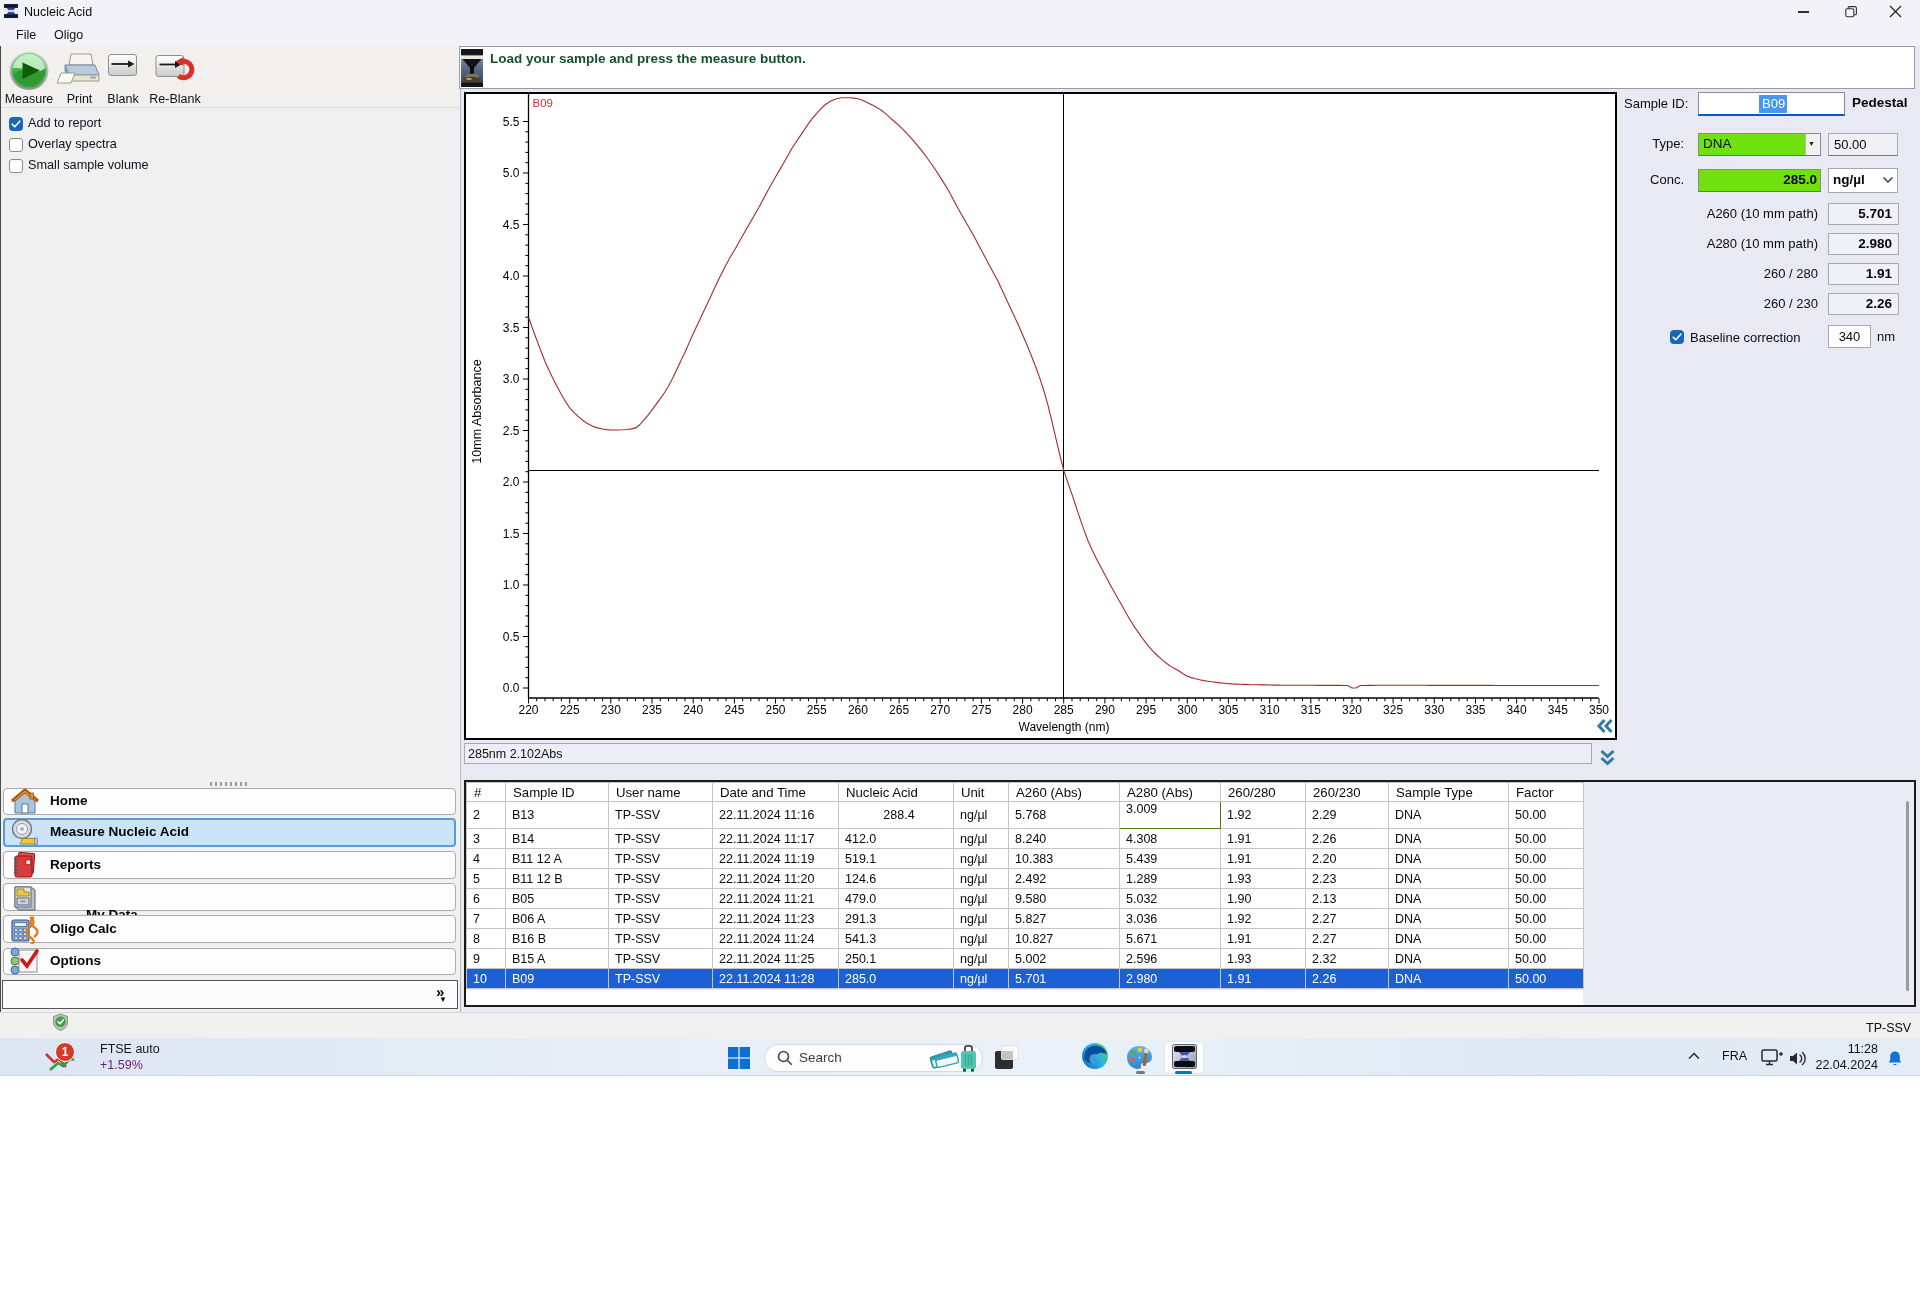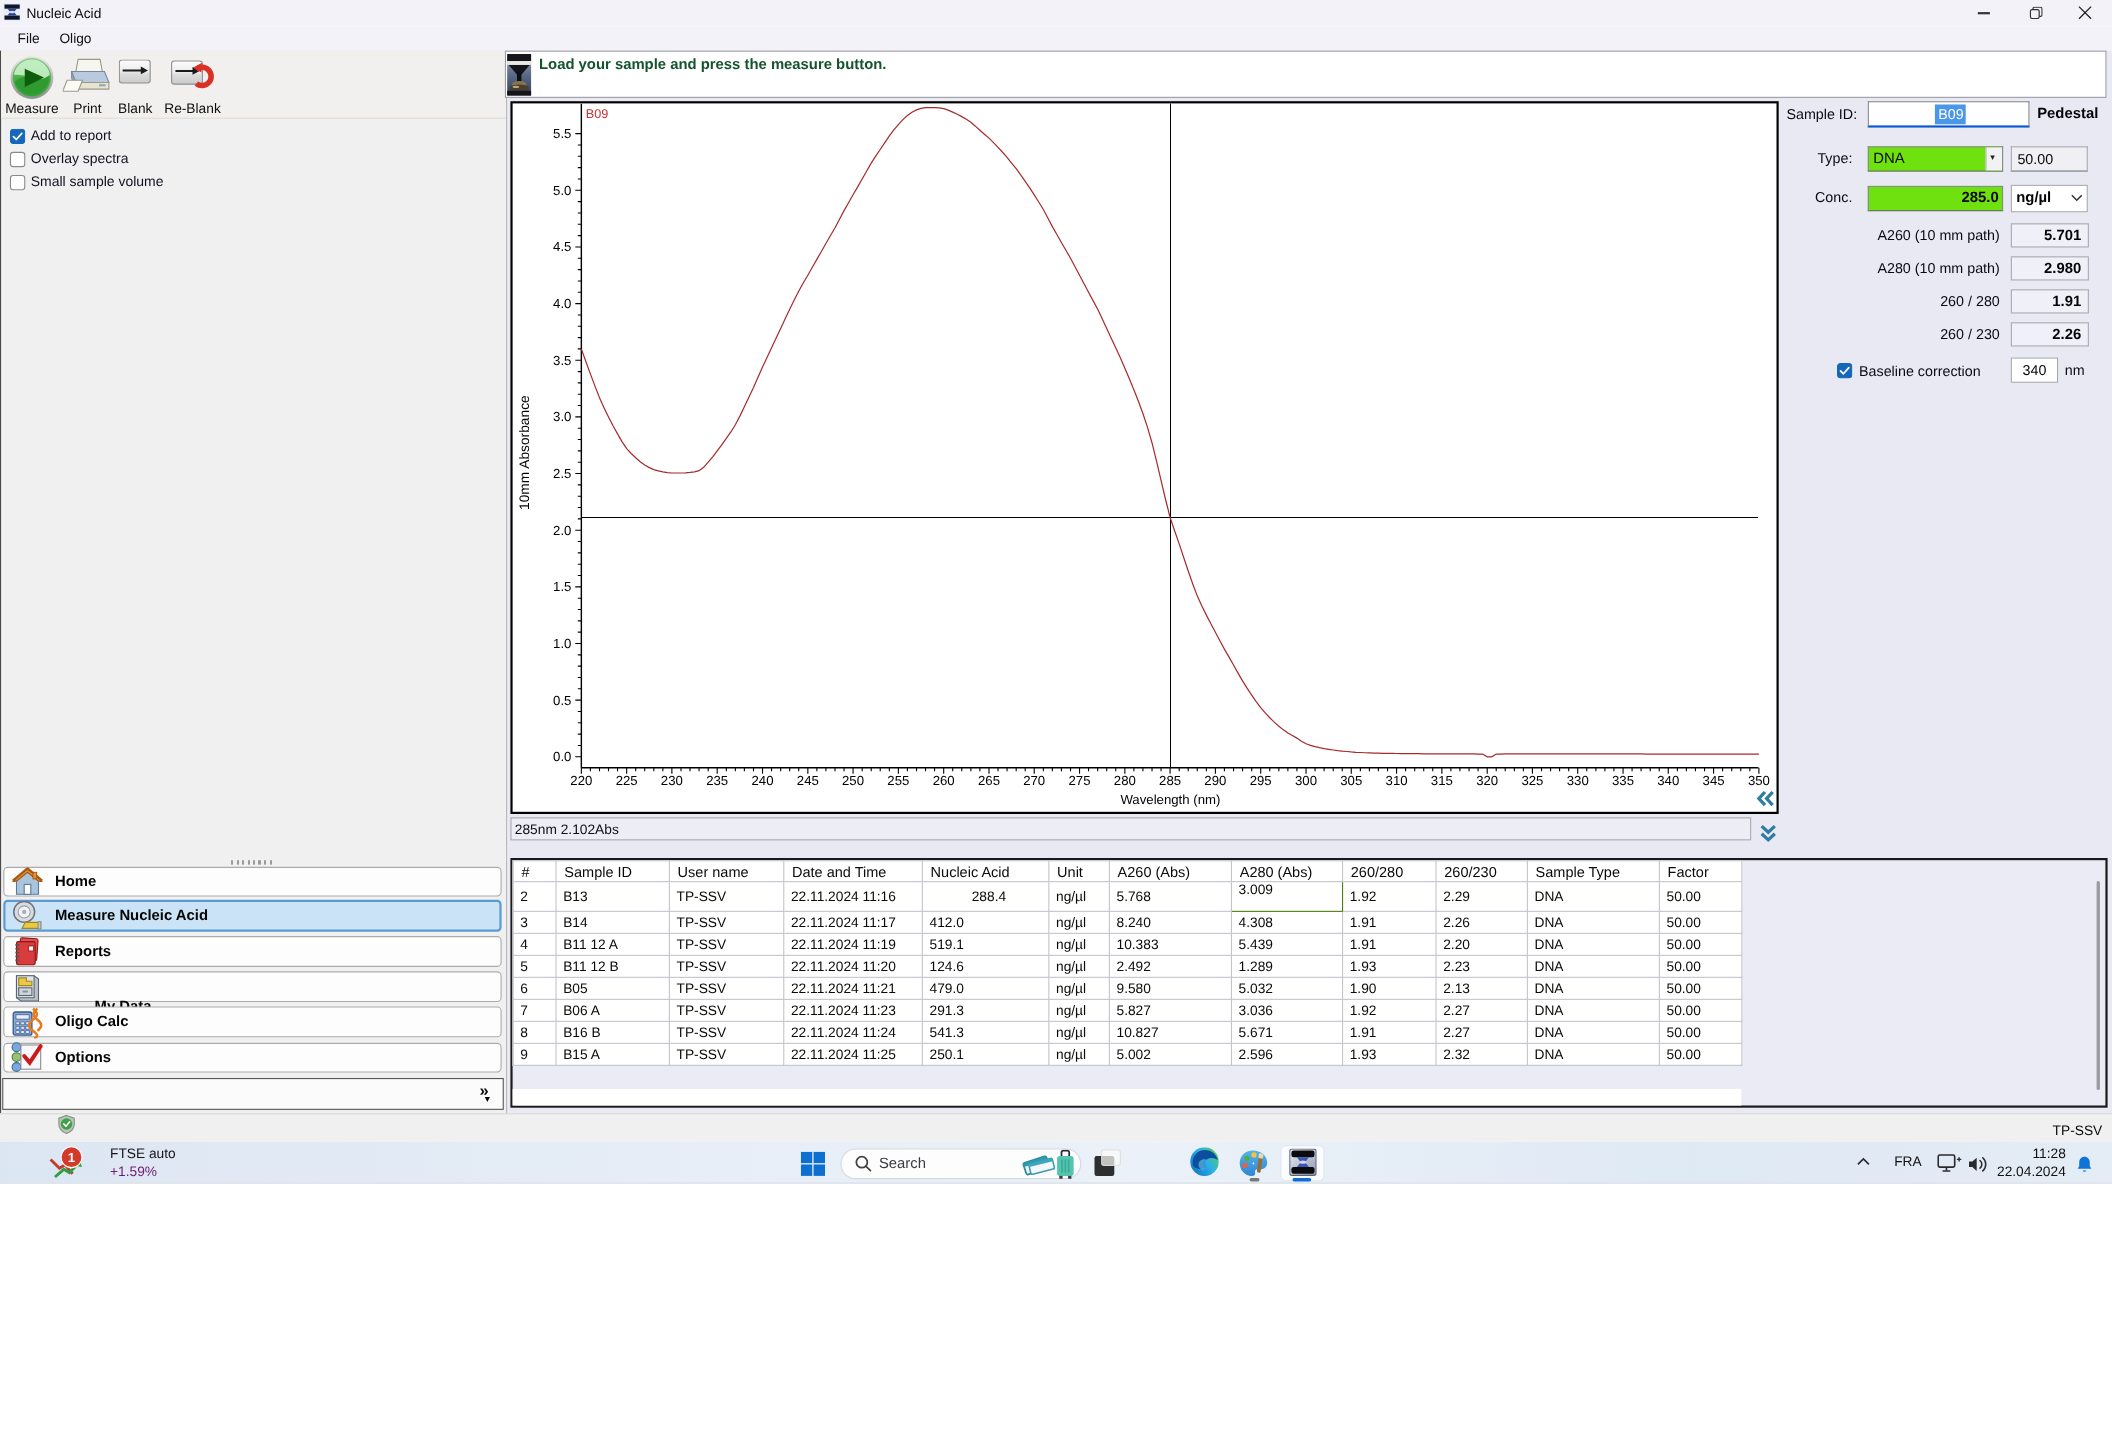--- a/index.html
+++ b/index.html
@@ -615,20 +615,34 @@
         <td style="border:1px solid #c4c4cc;padding:0 0 0 6px;overflow:hidden;">22.11.2024 11:25</td>
         <td style="border:1px solid #c4c4cc;padding:0 0 0 6px;overflow:hidden;">250.1</td>
         <td style="border:1px solid #c4c4cc;padding:0 0 0 6px;overflow:hidden;">ng/µl</td>
         <td style="border:1px solid #c4c4cc;padding:0 0 0 6px;overflow:hidden;">5.002</td>
         <td style="border:1px solid #c4c4cc;padding:0 0 0 6px;overflow:hidden;">2.596</td>
         <td style="border:1px solid #c4c4cc;padding:0 0 0 6px;overflow:hidden;">1.93</td>
         <td style="border:1px solid #c4c4cc;padding:0 0 0 6px;overflow:hidden;">2.32</td>
         <td style="border:1px solid #c4c4cc;padding:0 0 0 6px;overflow:hidden;">DNA</td>
         <td style="border:1px solid #c4c4cc;padding:0 0 0 6px;overflow:hidden;">50.00</td>
       </tr>
+      <tr style="height:20px;background:#1b60d4;color:#fff;">
+        <td style="border:1px solid #c4c4cc;padding:0 0 0 6px;overflow:hidden;">10</td>
+        <td style="border:1px solid #c4c4cc;padding:0 0 0 6px;overflow:hidden;">B09</td>
+        <td style="border:1px solid #c4c4cc;padding:0 0 0 6px;overflow:hidden;">TP-SSV</td>
+        <td style="border:1px solid #c4c4cc;padding:0 0 0 6px;overflow:hidden;">22.11.2024 11:28</td>
+        <td style="border:1px solid #c4c4cc;padding:0 0 0 6px;overflow:hidden;">285.0</td>
+        <td style="border:1px solid #c4c4cc;padding:0 0 0 6px;overflow:hidden;">ng/µl</td>
+        <td style="border:1px solid #c4c4cc;padding:0 0 0 6px;overflow:hidden;">5.701</td>
+        <td style="border:1px solid #c4c4cc;padding:0 0 0 6px;overflow:hidden;">2.980</td>
+        <td style="border:1px solid #c4c4cc;padding:0 0 0 6px;overflow:hidden;">1.91</td>
+        <td style="border:1px solid #c4c4cc;padding:0 0 0 6px;overflow:hidden;">2.26</td>
+        <td style="border:1px solid #c4c4cc;padding:0 0 0 6px;overflow:hidden;">DNA</td>
+        <td style="border:1px solid #c4c4cc;padding:0 0 0 6px;overflow:hidden;">50.00</td>
+      </tr>
     </tbody>
   </table>
 <div class="ab" style="left:466px;top:990px;width:1117px;height:15px;background:#fff;"></div>
 <div class="ab" style="left:1906px;top:801px;width:3px;height:190px;background:#9a9aa2;border-radius:2px;"></div>
 
 <div class="ab" style="left:0;top:1012px;width:1920px;height:26px;background:#f0f0f0;border-top:1px solid #d8d8d8;"></div>
 <svg class="ab" style="left:52px;top:1013px" width="17" height="18" viewBox="0 0 17 18">
  <path d="M8.5,1 L15.5,3.5 L15.5,9 C15.5,13.5 12.5,16 8.5,17.5 C4.5,16 1.5,13.5 1.5,9 L1.5,3.5 Z" fill="#b8c4b8" stroke="#8a948a" stroke-width="1"></path>
  <circle cx="8.5" cy="8.8" r="5.2" fill="#3fa048"></circle>
  <path d="M6,8.8 L8,10.8 L11.4,6.8" fill="none" stroke="#fff" stroke-width="1.5" stroke-linecap="round" stroke-linejoin="round"></path>

